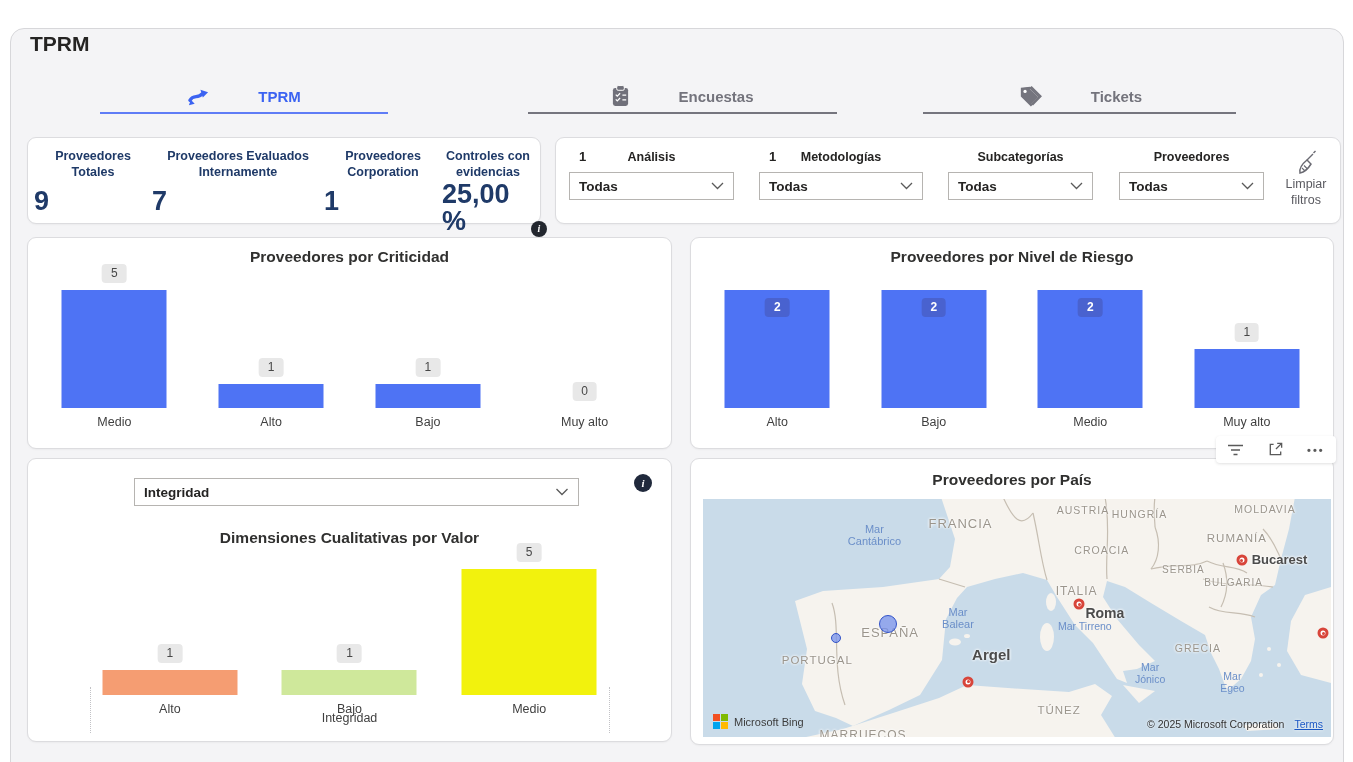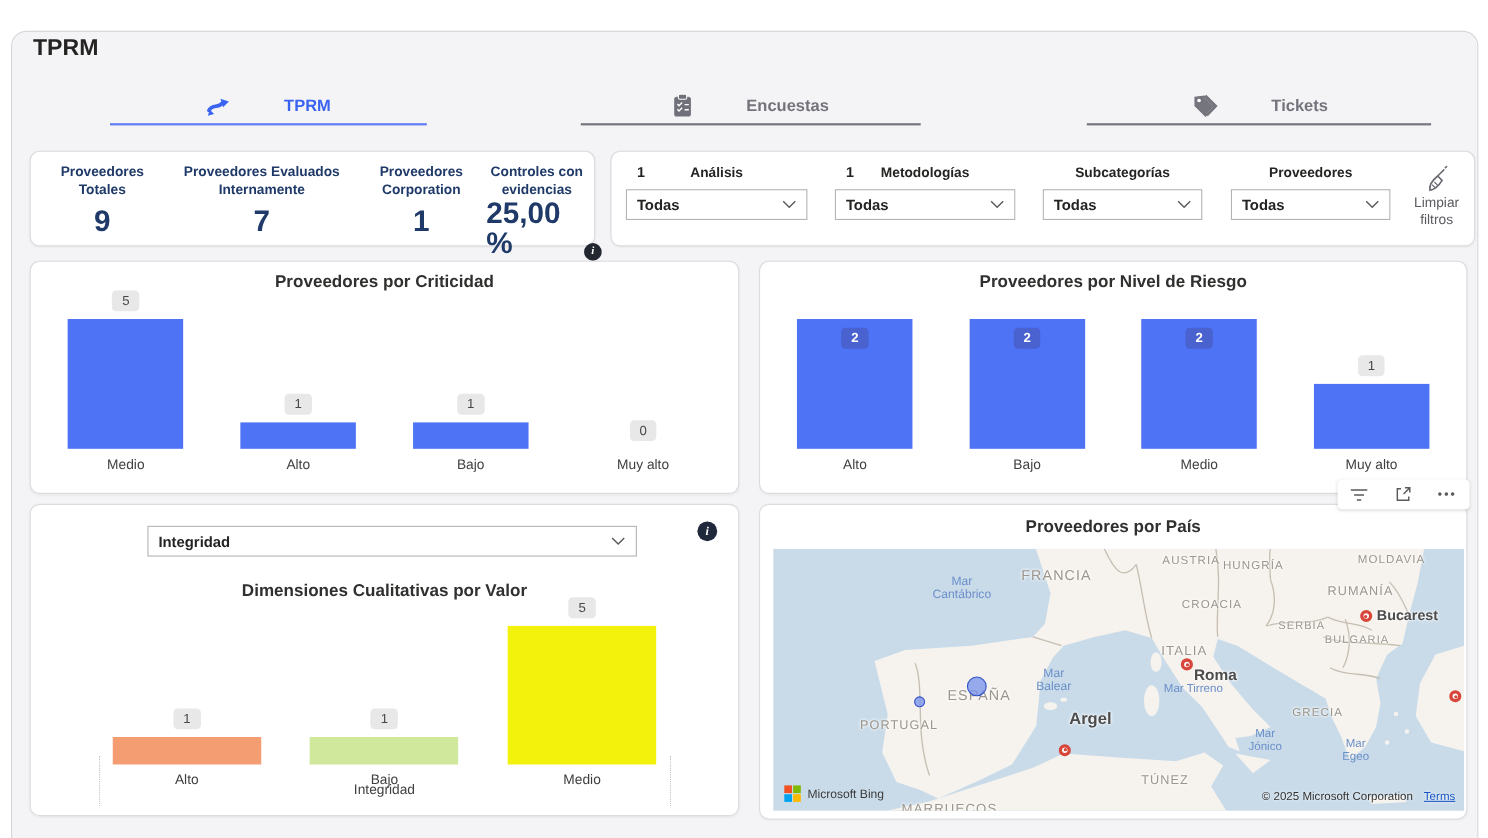--- a/index.html
+++ b/index.html
@@ -26,21 +26,21 @@
   .tab.active .tlabel { color:#3b63f2; }
   .tab.inactive { border-bottom:2px solid #75757e; }
   .tab.inactive .tlabel { color:#73737c; }
 
   
   .card { position:absolute; background:#fff; border:1px solid #dcdcdf; border-radius:9px;
     box-shadow:0 1px 2px rgba(0,0,0,0.04); }
 
   
   .kpi-card { left:27px; top:137px; width:514px; height:87px; display:flex; padding:10px 6px 8px; }
-  .kpi-cell { display:flex; flex-direction:column; align-items:center; justify-content:space-between; }
+  .kpi-cell { display:flex; flex-direction:column; justify-content:space-between; }
   .kpi-label { font-size:12.5px; font-weight:700; color:#1f3a68; text-align:center; line-height:1.3; }
   .kpi-value { font-size:27px; font-weight:600; color:#1f3a68; line-height:1; position:relative; }
 
   .info-dot { display:inline-flex; align-items:center; justify-content:center; width:16px; height:16px;
     border-radius:50%; background:#23272f; color:#fff; font-size:10px; font-weight:700;
     font-family:"Liberation Serif",serif; font-style:italic; }
 
   
   .filter-card { left:555px; top:137px; width:786px; height:87px; }
   .fgroup { position:absolute; top:9px; }
@@ -128,21 +128,21 @@
     <span style="display:flex">
       <svg width="19" height="22" viewBox="0 0 20 23">
         <rect x="2" y="3" width="16" height="19" rx="2.5" fill="#70707a"></rect>
         <rect x="6" y="0.5" width="8" height="5" rx="1.5" fill="#70707a" stroke="#fff" stroke-width="1"></rect>
         <path d="M5 10 l1.6 1.6 L9.6 8.6 M5 15 l1.6 1.6 L9.6 13.6" stroke="#fff" stroke-width="1.3" fill="none"></path>
         <path d="M12 10.5 h4 M12 15.5 h4" stroke="#fff" stroke-width="1.3"></path>
       </svg>
     </span>
     <span class="tlabel">Encuestas</span>
   </div>
-  <div class="tab inactive" style="left:988px;width:313px;align-items:center;">
+  <div class="tab inactive" style="left:923px;width:313px;align-items:center;">
     <span style="display:flex">
       <svg width="26" height="22" viewBox="0 0 28 24">
         <path d="M14 3 L24 13 L15 22 L5 12 L5 4 Z" fill="none" stroke="#75757e" stroke-width="2"></path>
         <path d="M11 2 L21.5 12.5 L13 21" fill="none" stroke="#75757e" stroke-width="0"></path>
         <path d="M12 2.6 L22.8 13 L14.6 21.6 L4.6 11.6 L4.6 3.6 Z" fill="#75757e"></path>
         <circle cx="8.6" cy="7" r="1.8" fill="#fff"></circle>
         <path d="M15 2 L25.5 12.3 L16.5 21.7" fill="none" stroke="#75757e" stroke-width="2.2"></path>
       </svg>
     </span>
     <span class="tlabel">Tickets</span>

